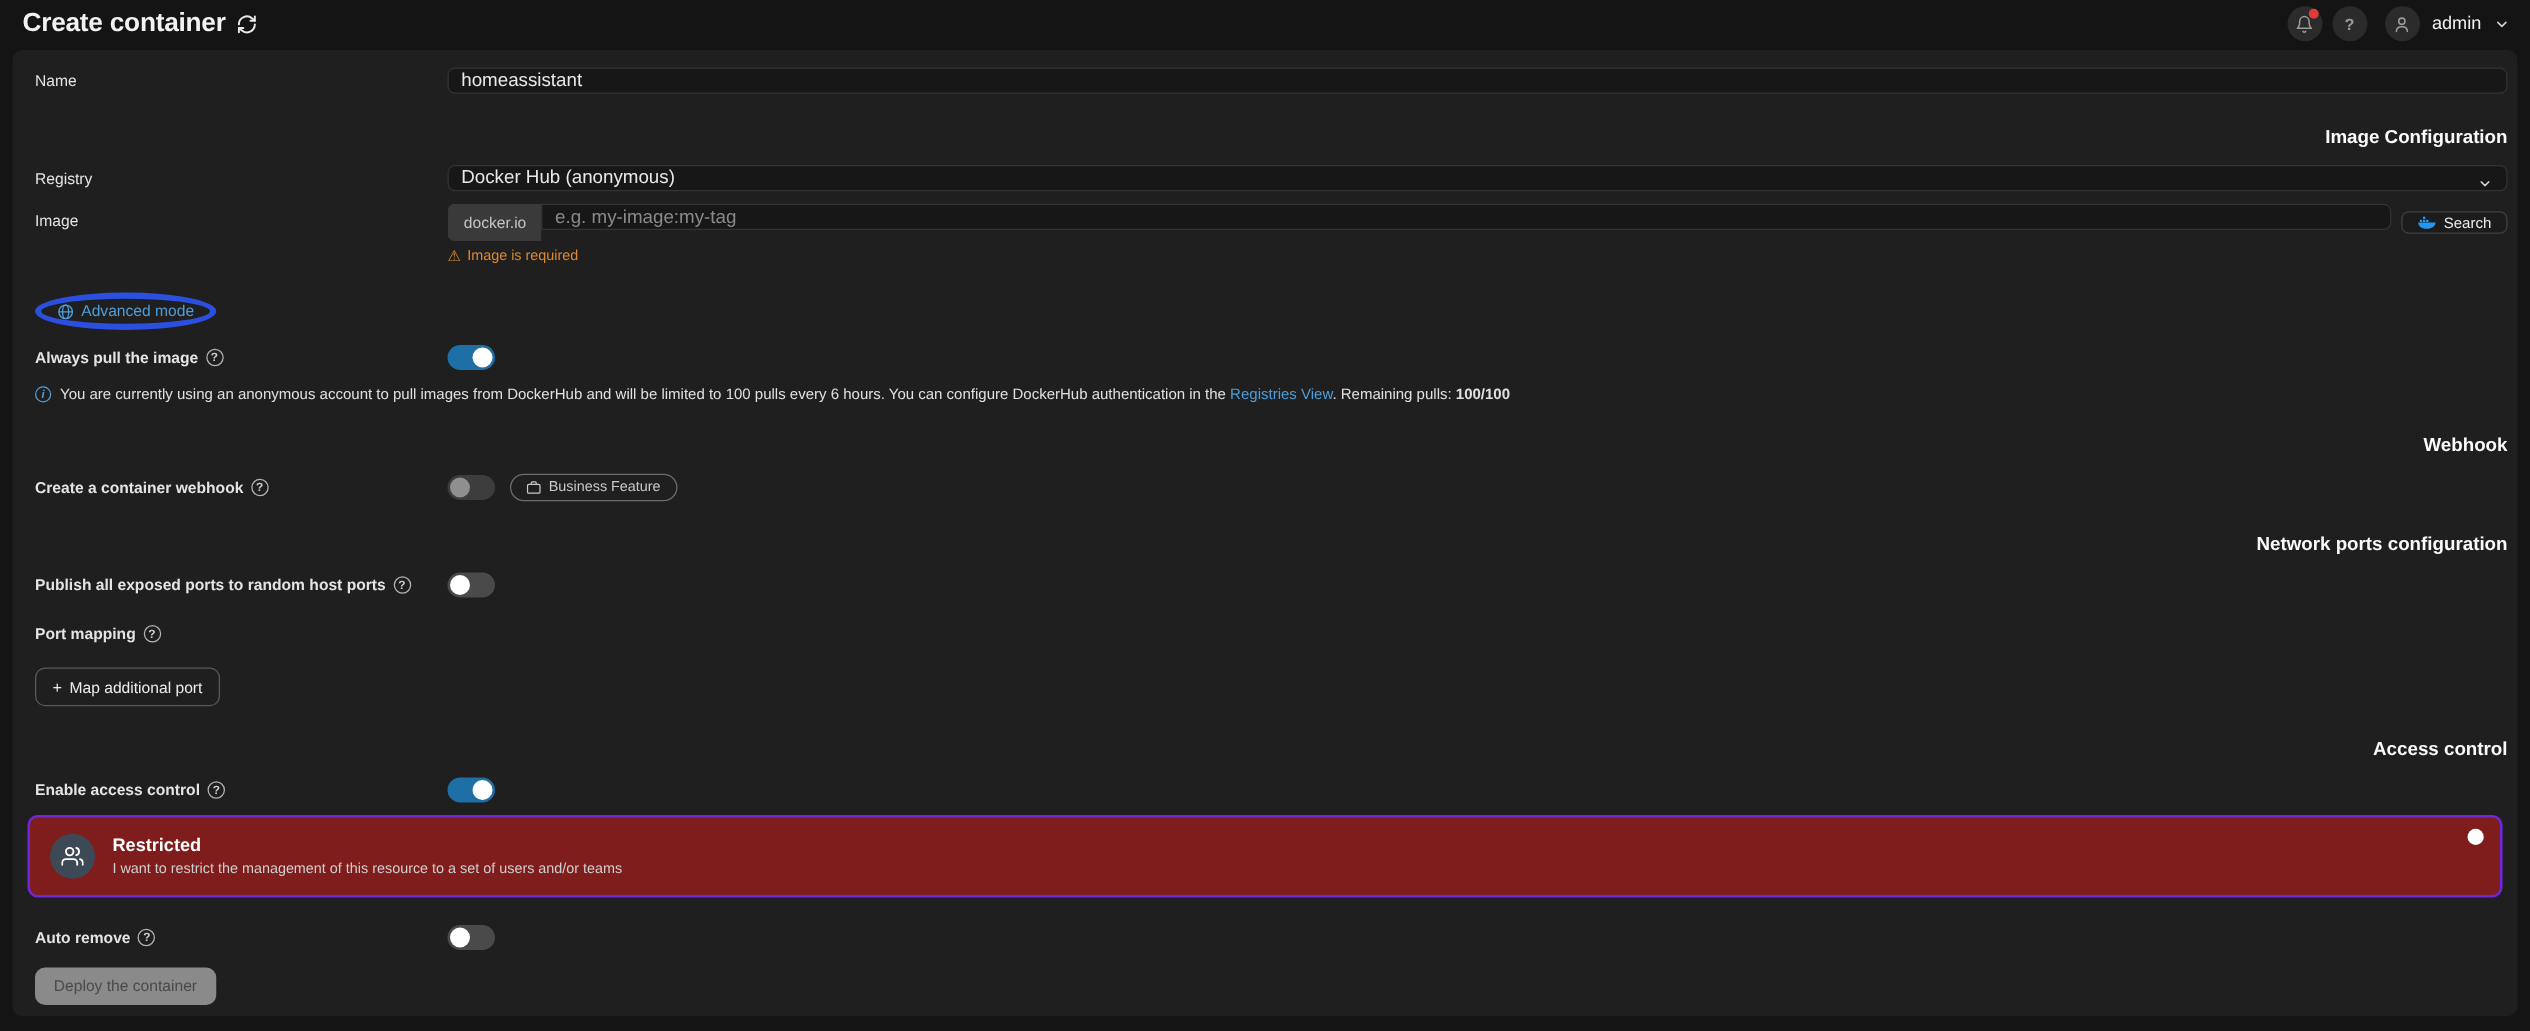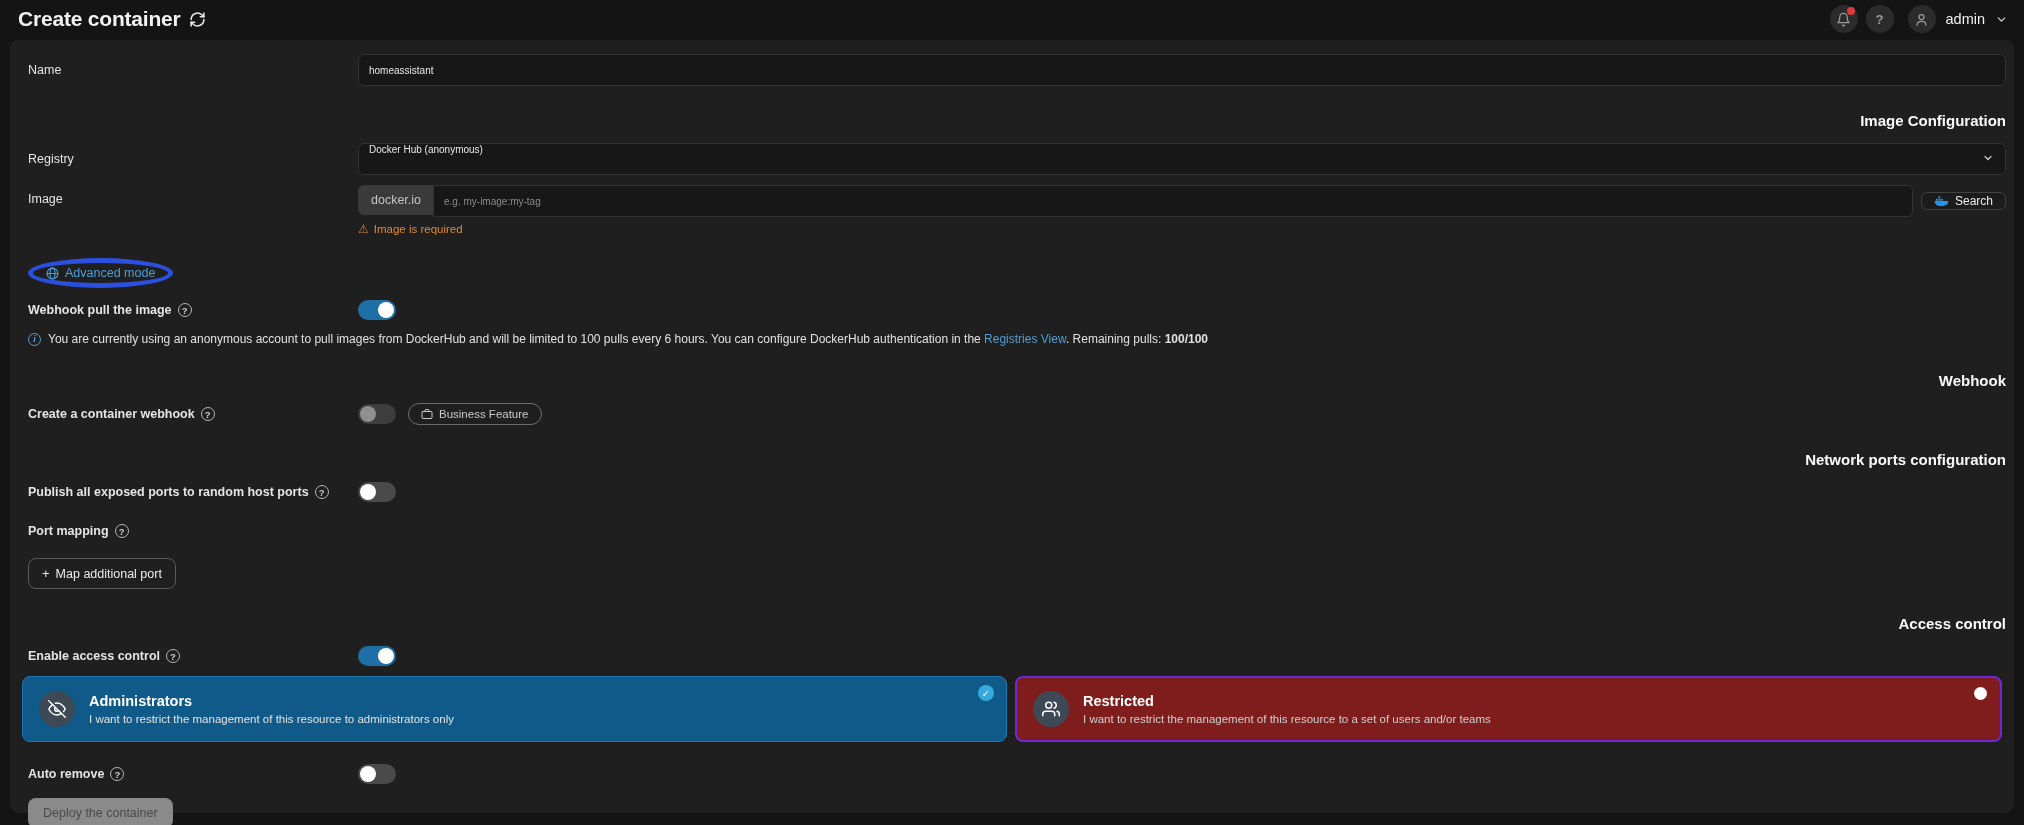--- a/index.html
+++ b/index.html
@@ -38,22 +38,22 @@
     background:#1f1f1f; border-radius:8px;
     padding:14px 8px 16px 8px;
   }
   .form-row { display:flex; align-items:center; }
   .row-label { flex:0 0 340px; padding-left:10px; color:#e4e4e4; display:flex; align-items:center; gap:6px; }
   .row-label.semibold { font-weight:600; }
   .row-control { flex:1; position:relative; display:flex; align-items:center; }
   .section-heading { font-size:15px; font-weight:700; color:#fafafa; padding-left:10px;text-align:right; }
 
   .text-input, .select-input {
-    width:100%; height:32px; background:#171717; border:1px solid #333;
-    border-radius:6px; color:#e8e8e8; font-size:10px; padding:0 10px;
+    width:100%; height:21px; background:#171717; border:1px solid #333;
+    border-radius:6px; color:#e8e8e8; font-size:15px; padding:0 10px;
     font-family:"Liberation Sans", sans-serif; outline:none; appearance:none;
   }
   .text-input::placeholder { color:#8a8a8a; }
   .select-wrap { width:100%; position:relative; }
   .select-chevron { position:absolute; right:12px; top:9px; pointer-events:none; }
 
   
   .input-group { display:flex; flex:1; }
   .input-prefix {
     background:#3a3a3a; color:#c4c4c4; border-radius:6px 0 0 6px;
@@ -279,21 +279,21 @@
             <path d="M2 12h20"></path>
         </svg>
       </span>
       <span>Advanced mode</span>
     </button>
   </div>
 
   
   <div class="form-row mt12">
     <div class="row-label semibold">
-      <span>Webhook pull the image</span>
+      <span>Always pull the image</span>
       <span class="qicon"></span>
     </div>
     <div class="row-control">
       <span class="toggle on">
           <span class="knob"></span>
         </span>
     </div>
   </div>
 
   
@@ -359,37 +359,20 @@
       <span class="qicon"></span>
     </div>
     <div class="row-control">
       <span class="toggle on">
           <span class="knob"></span>
         </span>
     </div>
   </div>
 
   <div class="cards">
-    <div class="card selected">
-      <span class="card-avatar">
-        <span>
-          <svg width="18" height="18" viewBox="0 0 24 24" fill="none" stroke="#fff" stroke-width="2" stroke-linecap="round" stroke-linejoin="round">
-            <path d="M17.94 17.94A10.07 10.07 0 0 1 12 20c-7 0-11-8-11-8a18.45 18.45 0 0 1 5.06-5.94"></path>
-            <path d="M9.9 4.24A9.12 9.12 0 0 1 12 4c7 0 11 8 11 8a18.5 18.5 0 0 1-2.16 3.19"></path>
-            <path d="M14.12 14.12a3 3 0 1 1-4.24-4.24"></path>
-              <line x1="1" y1="1" x2="23" y2="23"></line>
-          </svg>
-        </span>
-      </span>
-      <div>
-        <div class="card-title">Administrators</div>
-        <div class="card-desc">I want to restrict the management of this resource to administrators only</div>
-      </div>
-      <span class="card-check"></span>
-    </div>
 
     <div class="card unselected">
       <span class="card-avatar">
         <span>
           <svg width="18" height="18" viewBox="0 0 24 24" fill="none" stroke="#fff" stroke-width="2" stroke-linecap="round" stroke-linejoin="round">
             <path d="M17 21v-2a4 4 0 0 0-4-4H5a4 4 0 0 0-4 4v2"></path>
               <circle cx="9" cy="7" r="4"></circle>
             <path d="M23 21v-2a4 4 0 0 0-3-3.87"></path>
               <path d="M16 3.13a4 4 0 0 1 0 7.75"></path>
           </svg>

